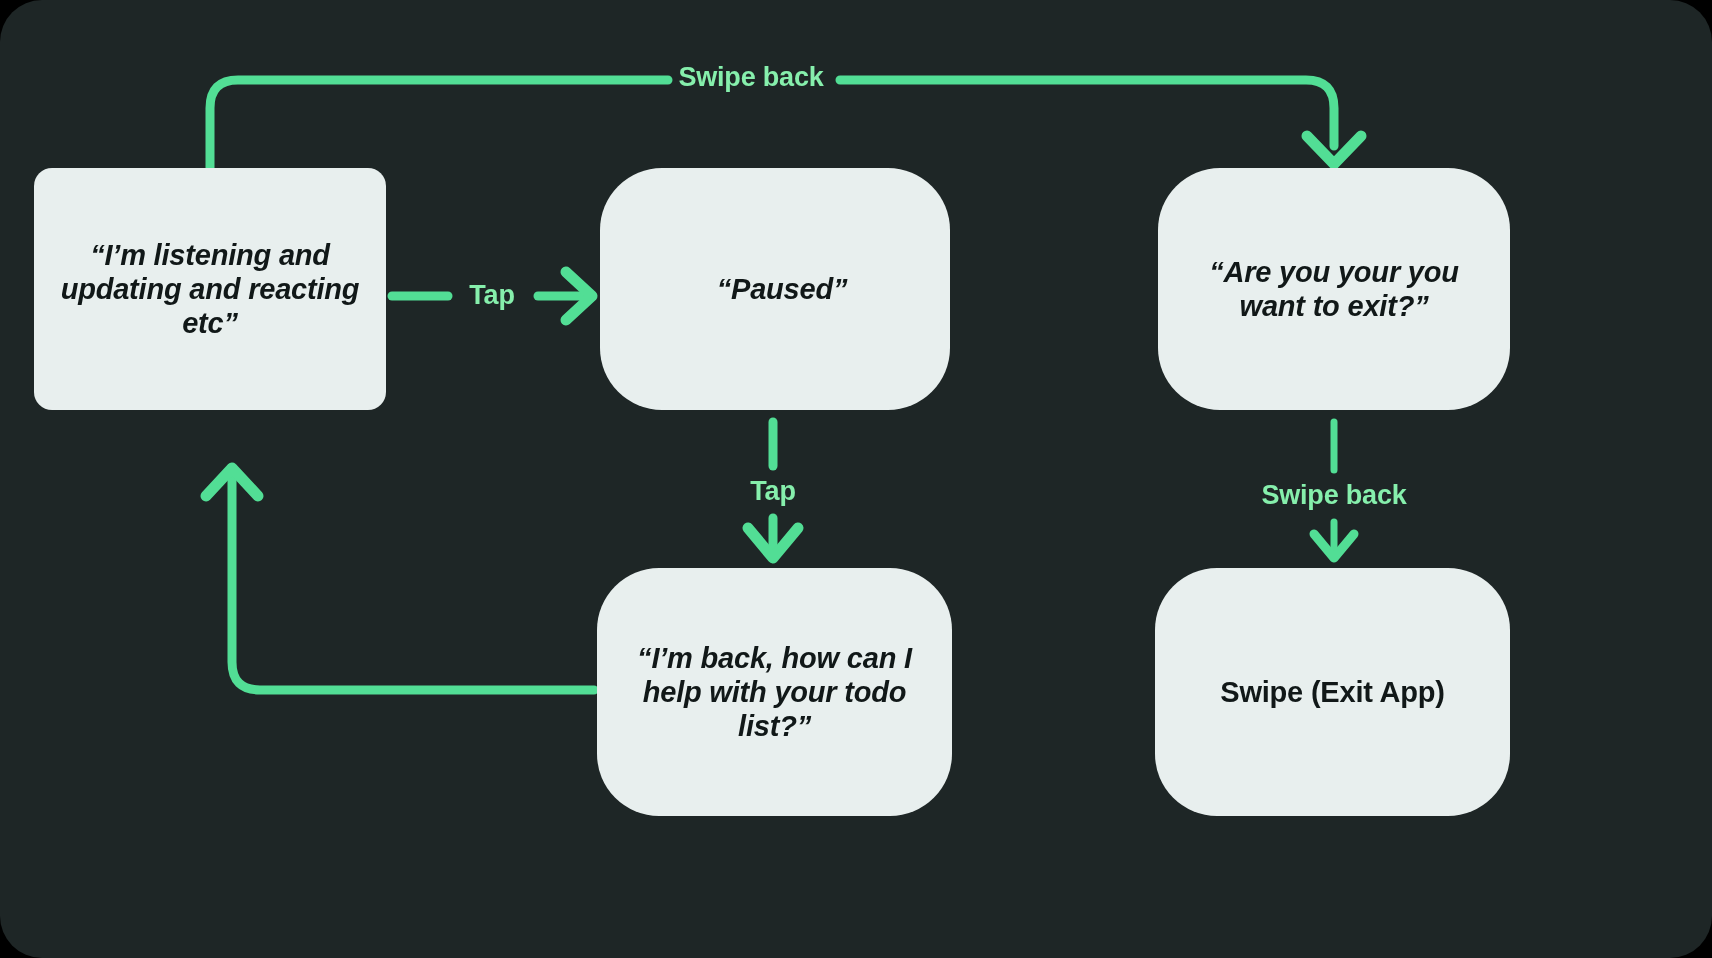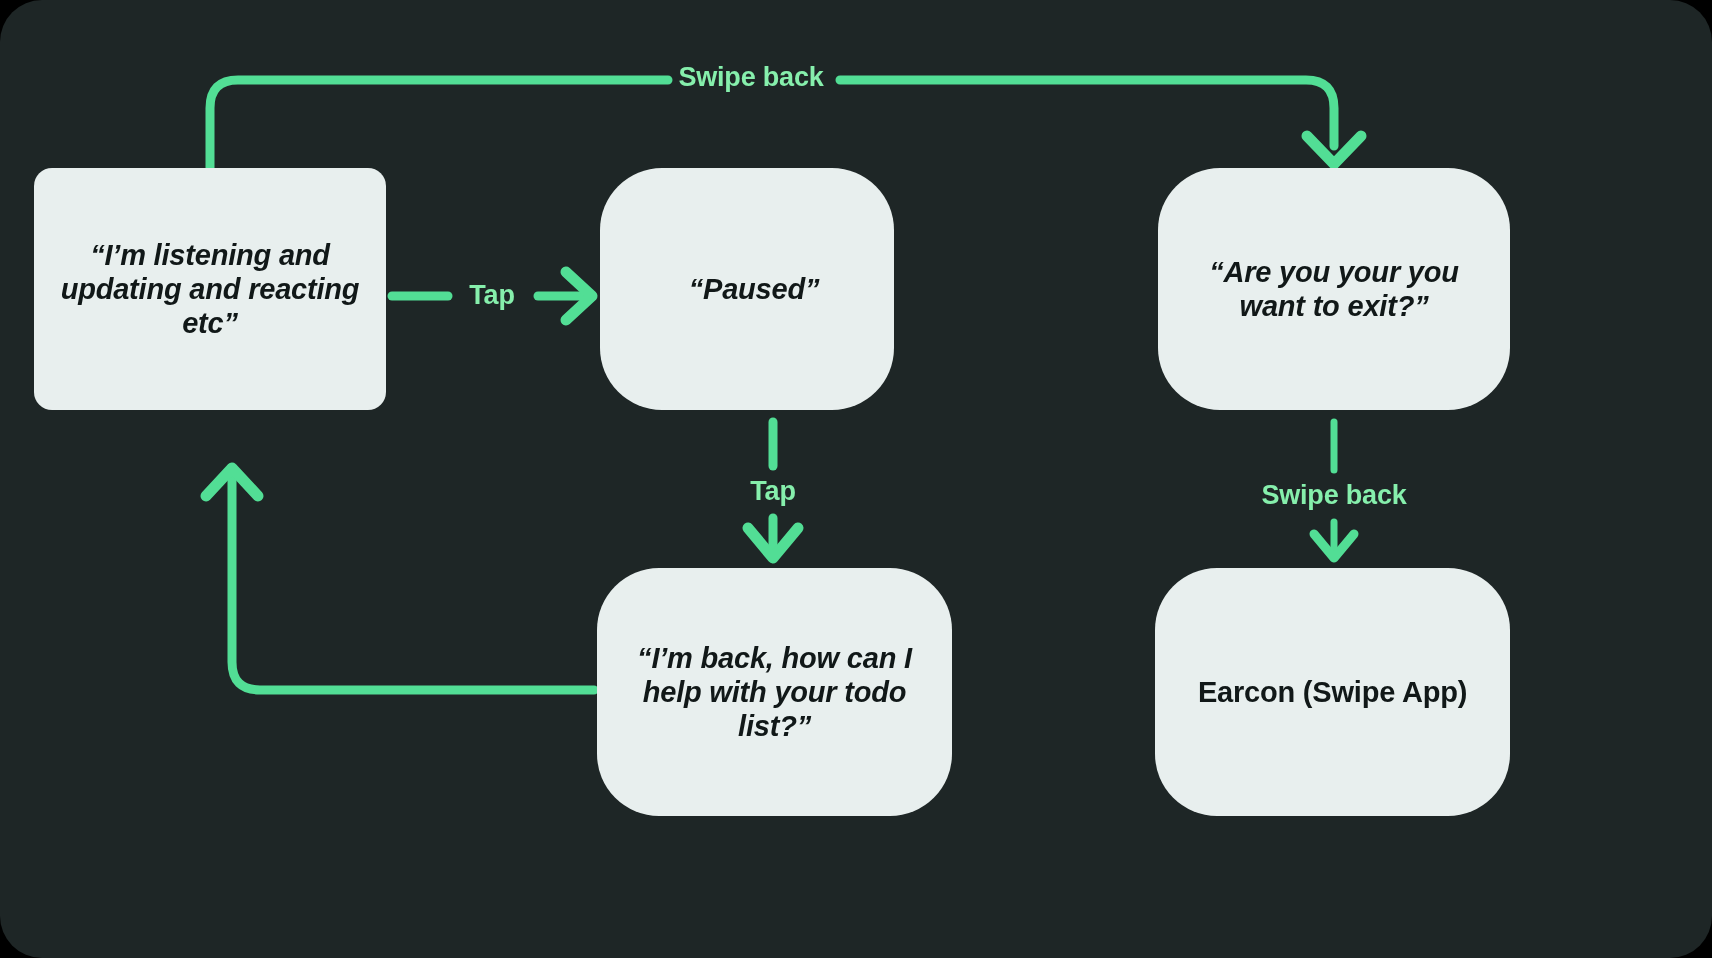--- a/index.html
+++ b/index.html
@@ -62,21 +62,21 @@
     font-style: normal;
     font-size: 27px;
     color: #86efac;
     white-space: nowrap;
     text-align: center;
     letter-spacing: -0.2px;
   }
 
   
   #node-listening   { left: 34px;   top: 168px; width: 352px; height: 242px; border-radius: 18px; }
-  #node-paused      { left: 600px;  top: 168px; width: 294px; height: 242px; padding-left: 40px; }
+  #node-paused      { left: 600px;  top: 168px; width: 350px; height: 242px; padding-left: 40px; }
   #node-exit        { left: 1158px; top: 168px; width: 352px; height: 242px; }
   #node-back        { left: 597px;  top: 568px; width: 355px; height: 248px; }
   #node-earcon      { left: 1155px; top: 568px; width: 355px; height: 248px; }
 
   
   #label-swipe-top  { left: 666px;  top: 62px;  width: 170px; }
   #label-tap-right  { left: 452px;  top: 280px; width: 80px;  }
   #label-tap-down   { left: 728px;  top: 476px; width: 90px;  }
   #label-swipe-down { left: 1248px; top: 480px; width: 172px; }
 </style>
@@ -117,21 +117,21 @@
 
   <div class="node" id="node-exit">
     <span class="node-label">“Are you your you want to exit?”</span>
   </div>
 
   <div class="node" id="node-back">
     <span class="node-label">“I’m back, how can I help with your todo list?”</span>
   </div>
 
   <div class="node" id="node-earcon">
-    <span class="node-label upright">Earcon (Swipe App)</span>
+    <span class="node-label upright">Swipe (Exit App)</span>
   </div>
 
   <div class="edge-label" id="label-swipe-top">Swipe back</div>
   <div class="edge-label" id="label-tap-right">Tap</div>
   <div class="edge-label" id="label-tap-down">Tap</div>
   <div class="edge-label" id="label-swipe-down">Swipe back</div>
 
 </div>
 
 </body></html>

